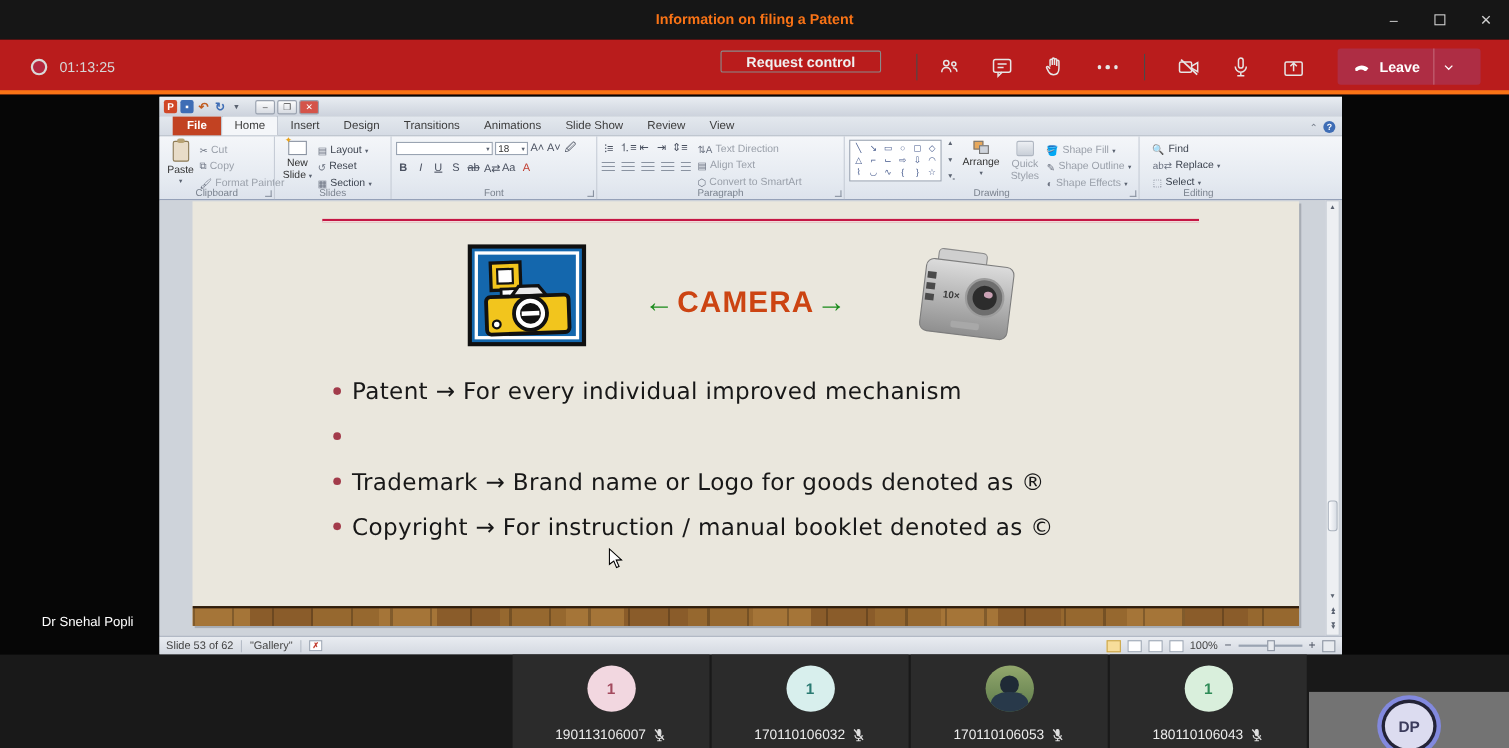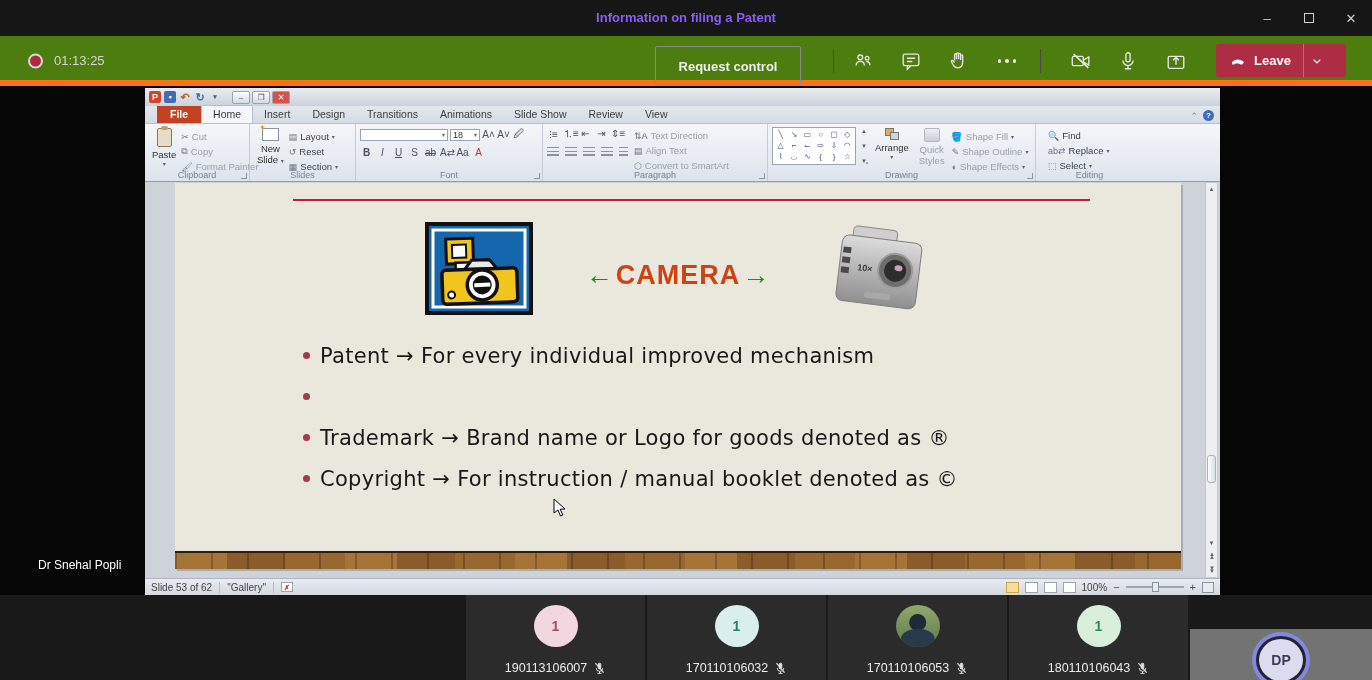--- a/index.html
+++ b/index.html
@@ -1,30 +1,30 @@
 <!DOCTYPE html>
 <html><head>
 <meta charset="utf-8">
 <style>
   * { margin:0; padding:0; box-sizing:border-box; }
   html,body { width:1372px; height:680px; overflow:hidden; background:#000; font-family:"Liberation Sans",sans-serif; }
   .abs { position:absolute; }
 
   
   .titlebar { position:absolute; left:0; top:0; width:1372px; height:36px; background:#161616; }
-  .titlebar .title { position:absolute; left:0; right:0; top:0; height:36px; line-height:36px; text-align:center; color:#8b5cf6; font-size:13px; font-weight:bold; }
+  .titlebar .title { position:absolute; left:0; right:0; top:0; height:36px; line-height:36px; text-align:center; color:#f97316; font-size:13px; font-weight:bold; }
   .winbtns { position:absolute; right:0; top:0; height:36px; display:flex; }
   .winbtn { width:42px; height:36px; display:flex; align-items:center; justify-content:center; color:#cfcfcf; font-size:13px; cursor:default; }
   .wb-max span { display:block; width:10px; height:10px; border:1px solid #cfcfcf; }
 
   
-  .controlbar { position:absolute; left:0; top:36px; width:1372px; height:50px; background:#4d7c0f; border-bottom:6px solid #f97316; }
+  .controlbar { position:absolute; left:0; top:36px; width:1372px; height:50px; background:#b91c1c; border-bottom:4px solid #f97316; }
   .recdot { position:absolute; left:28px; top:53px; width:15px; height:15px; border-radius:50%; background:#b3273e; border:2px solid #d9d9d9; transform:translateY(-50%); top:25px; }
   .timer { position:absolute; left:54px; top:0; height:50px; line-height:50px; color:#d6d6d6; font-size:13px; }
-  .reqctl { position:absolute; left:655px; top:10px; width:146px; height:40px; border:1px solid #8a8a8a; border-radius:2px; background:transparent; color:#f0f0f0; font-size:13px; font-weight:bold; display:flex; align-items:center; justify-content:center; }
+  .reqctl { position:absolute; left:655px; top:10px; width:146px; height:20px; border:1px solid #8a8a8a; border-radius:2px; background:transparent; color:#f0f0f0; font-size:13px; font-weight:bold; display:flex; align-items:center; justify-content:center; }
   .vdiv { position:absolute; top:13px; width:1px; height:24px; background:#4a4a4a; }
   .cbtn { position:absolute; top:9px; width:32px; height:32px; display:flex; align-items:center; justify-content:center; }
   .cbtn svg { stroke:#e6e6e6; fill:none; stroke-width:1.5; }
   .dots span { width:3.5px; height:3.5px; border-radius:50%; background:#e6e6e6; display:inline-block; margin:0 2px; }
   .leave { position:absolute; left:1216px; top:8px; width:130px; height:33px; background:#ae2d44; border-radius:3px; display:flex; align-items:center; color:#fff; }
   .leave .lbl { font-size:13px; font-weight:bold; margin-left:7px; }
   .leave .ldiv { width:1px; height:33px; background:rgba(255,255,255,.28); margin-left:12px; }
   .leave svg { margin-left:13px; }
 
   

